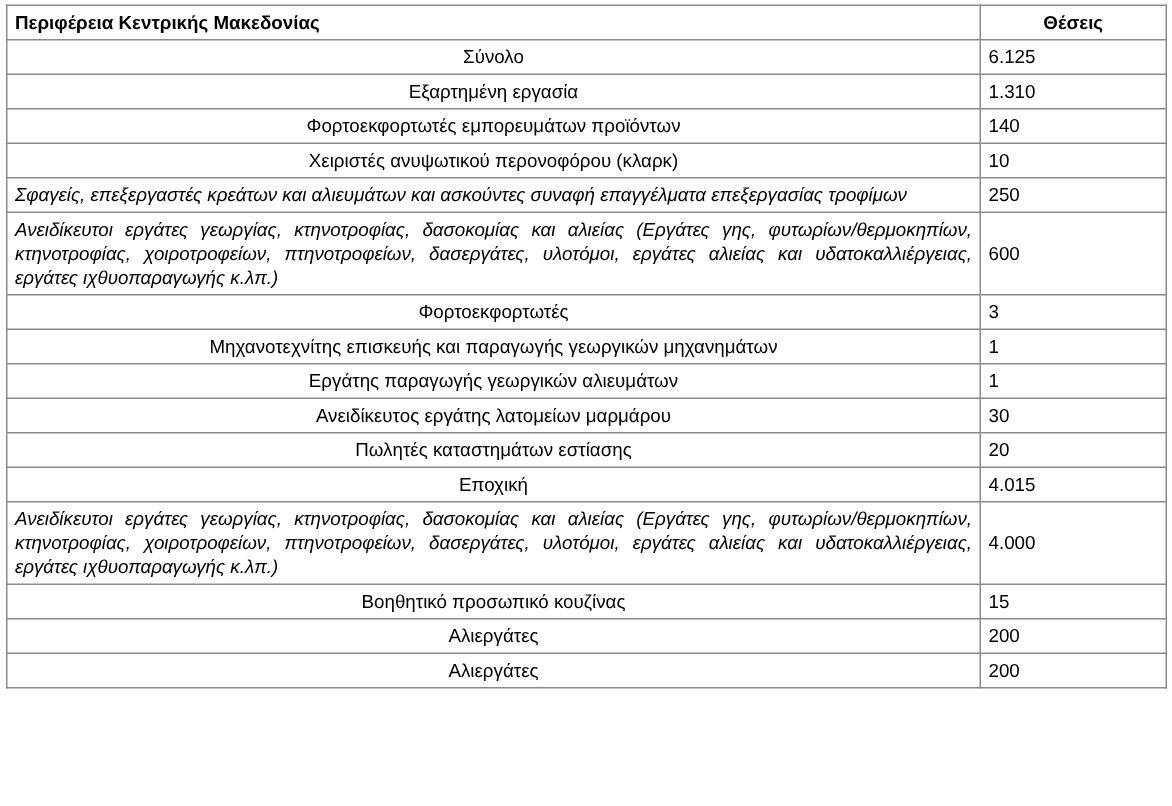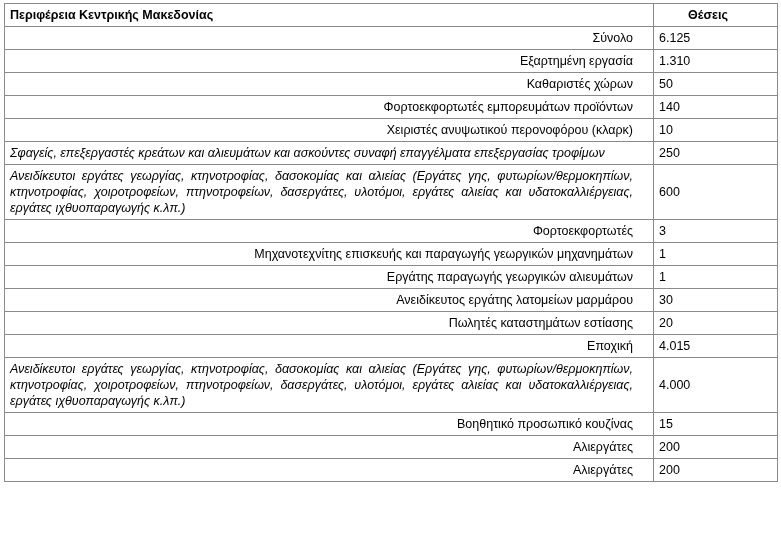--- a/index.html
+++ b/index.html
@@ -27,36 +27,36 @@
     font-size: 12.5px;
     line-height: 1.28;
   }
   table.data-table col.c-label { width: 649px; }
   table.data-table col.c-value { width: 124px; }
 
   table.data-table th,
   table.data-table td {
     border: 1px solid #8a8a8a;
     vertical-align: middle;
-    padding: 3px 20px 3px 5px;
+    padding: 3px 5px 3px 5px;
   }
   thead th {
     font-weight: bold;
     background: #ffffff;
     padding-top: 4px;
     padding-bottom: 4px;
   }
   thead th.head-label {
     text-align: left;
   }
   thead th.head-value {
     text-align: center;
   }
   td.cell-label {
-    text-align: right;
+    text-align: center;
   }
   td.cell-label.justify {
     text-align: justify;
     text-justify: inter-word;
     hyphens: none;
     font-style: italic;
   }
   td.cell-value {
     text-align: left;
   }
@@ -78,24 +78,20 @@
       </tr>
     </thead>
     <tbody id="table-body">
         <tr>
           <td class="cell-label">Σύνολο</td>
           <td class="cell-value">6.125</td>
         </tr>
         <tr>
           <td class="cell-label">Εξαρτημένη εργασία</td>
           <td class="cell-value">1.310</td>
-        </tr>
-        <tr>
-          <td class="cell-label">Καθαριστές χώρων</td>
-          <td class="cell-value">50</td>
         </tr>
         <tr>
           <td class="cell-label">Φορτοεκφορτωτές εμπορευμάτων προϊόντων</td>
           <td class="cell-value">140</td>
         </tr>
         <tr>
           <td class="cell-label">Χειριστές ανυψωτικού περονοφόρου (κλαρκ)</td>
           <td class="cell-value">10</td>
         </tr>
         <tr class="row-tall">

